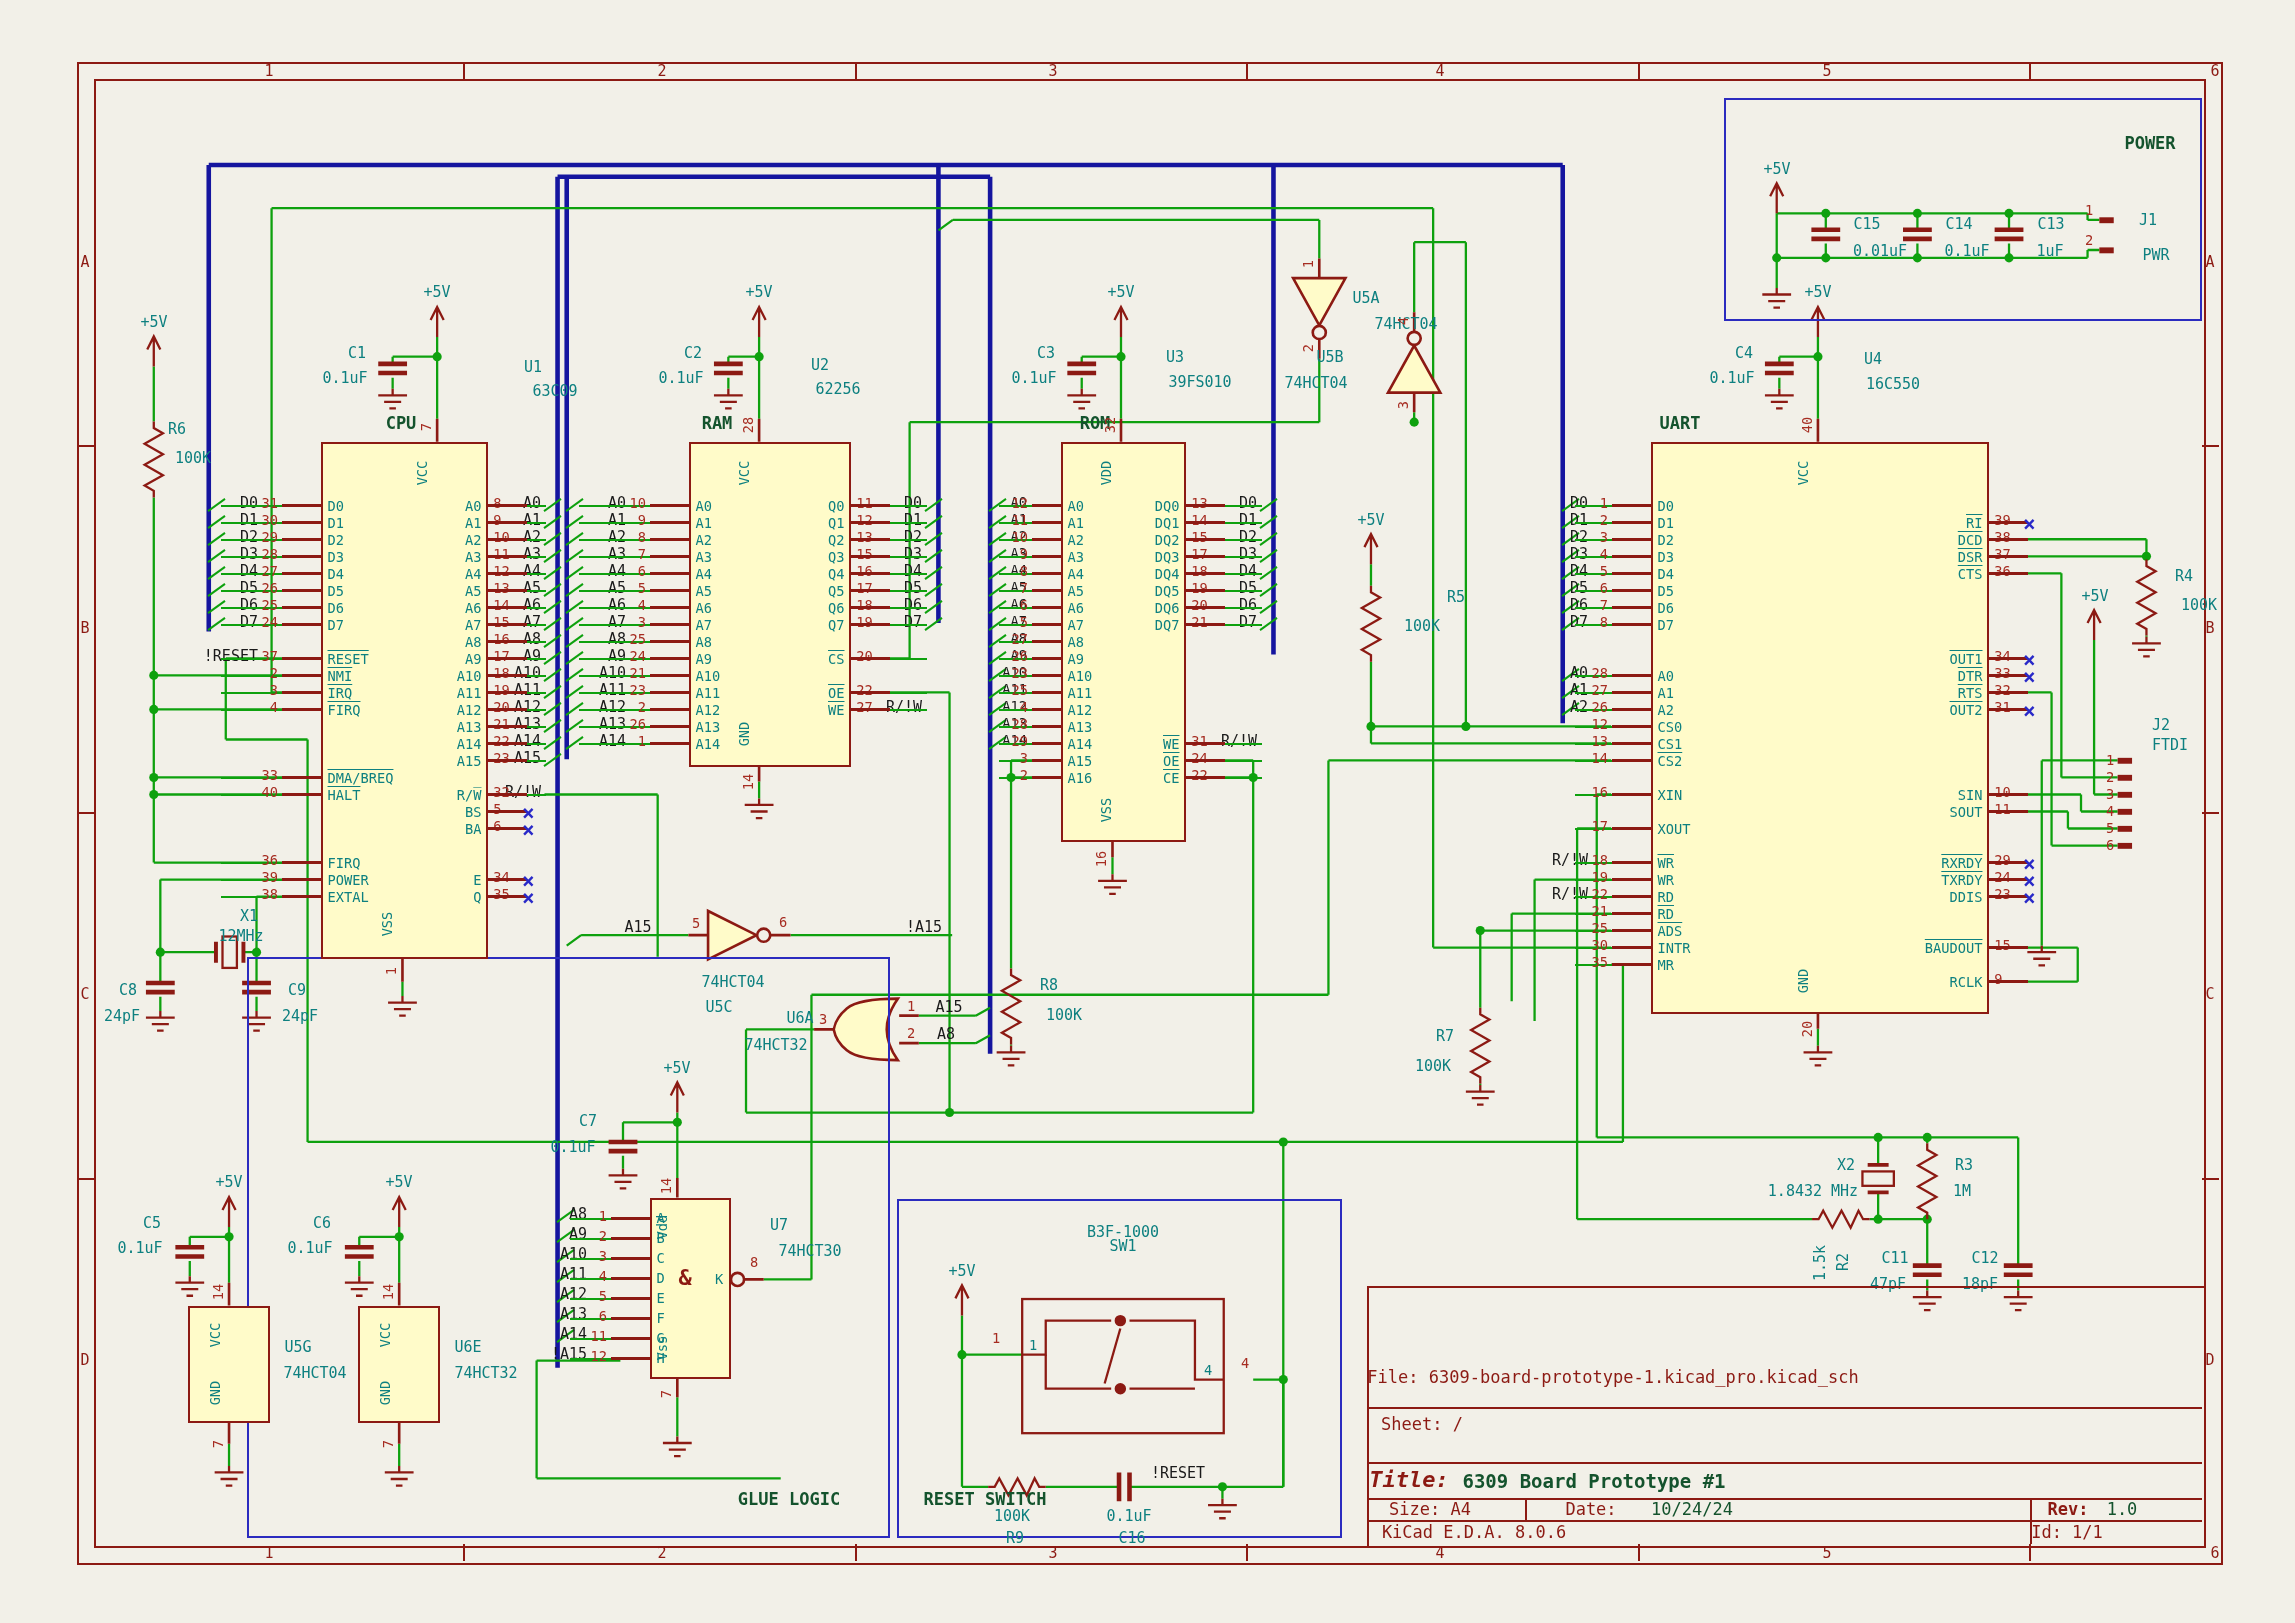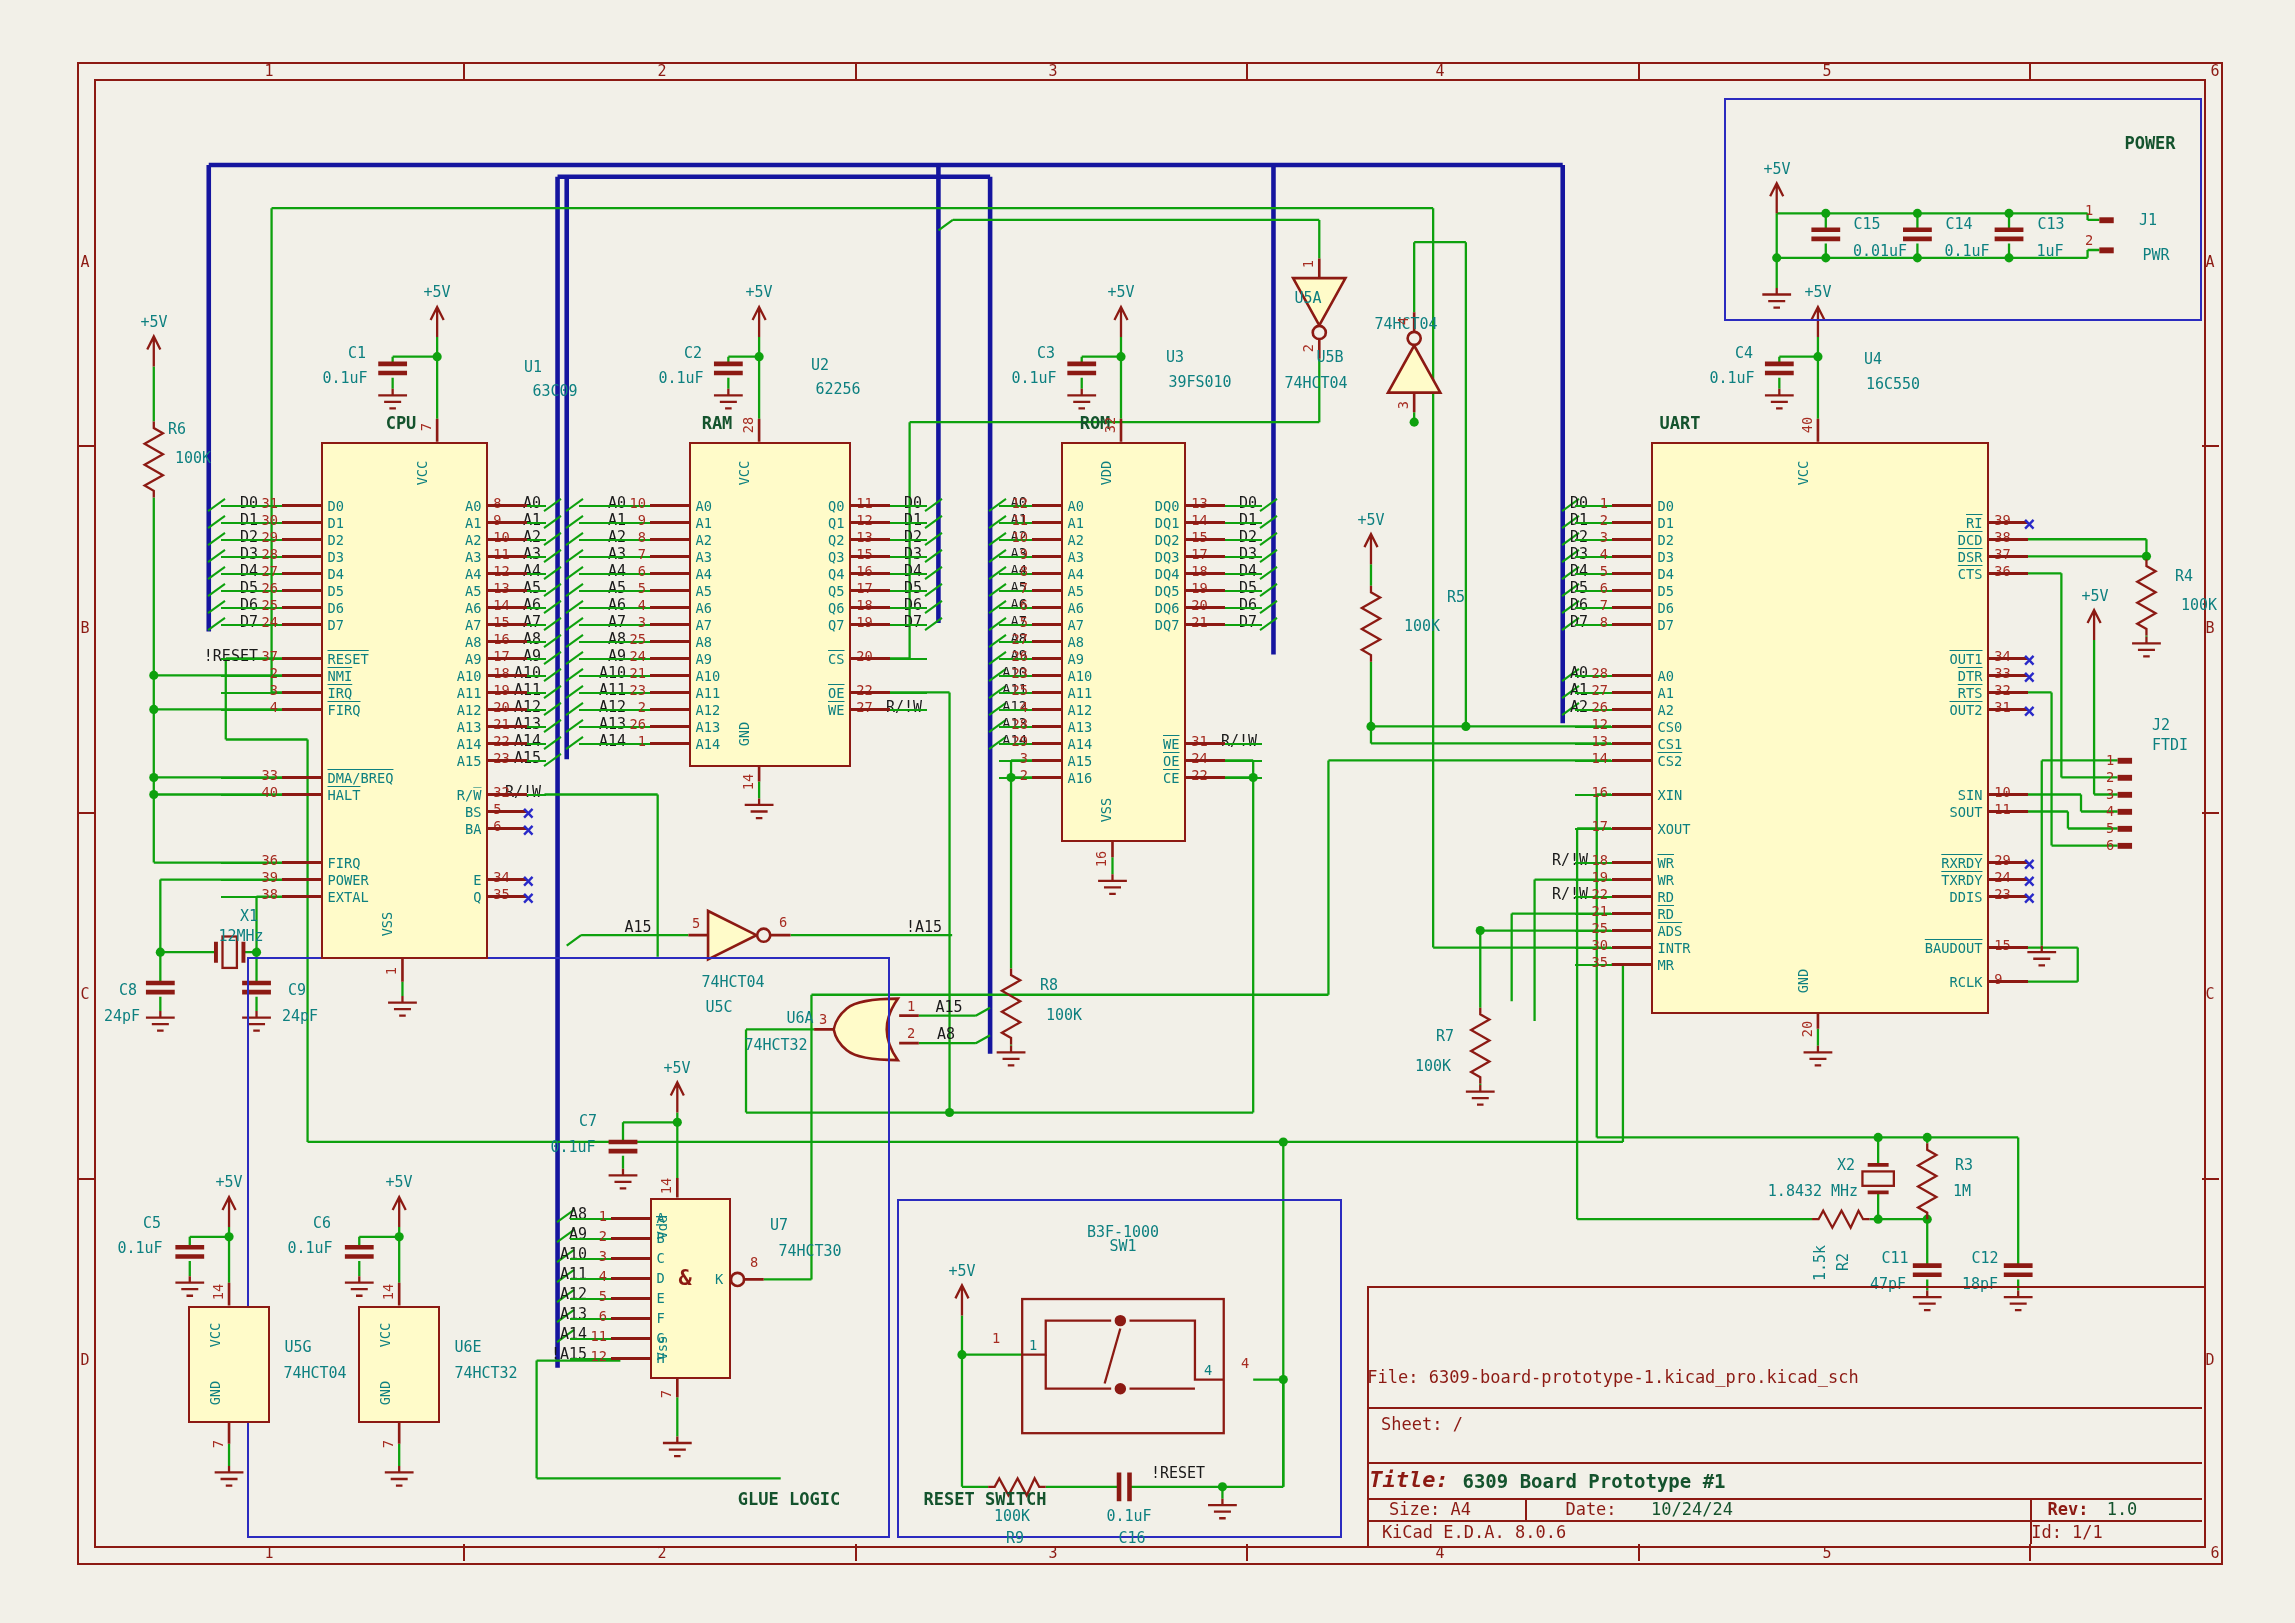--- a/index.html
+++ b/index.html
@@ -1537,21 +1537,21 @@
   <div class="t tl s23" style="left:322px;top:1223px">C6</div>
   <div class="t tl s23" style="left:310px;top:1248px">0.1uF</div>
   <div class="t tl s23" style="left:588px;top:1121px">C7</div>
   <div class="t tl s23" style="left:573px;top:1147px">0.1uF</div>
   <div class="t tl s23" style="left:298px;top:1347px">U5G</div>
   <div class="t tl s23" style="left:315px;top:1373px">74HCT04</div>
   <div class="t tl s23" style="left:468px;top:1347px">U6E</div>
   <div class="t tl s23" style="left:486px;top:1373px">74HCT32</div>
   <div class="t tl s23" style="left:779px;top:1225px">U7</div>
   <div class="t tl s23" style="left:810px;top:1251px">74HCT30</div>
-  <div class="t tl s23" style="left:1308px;top:298px">U5A</div>
+  <div class="t tl s23" style="left:1366px;top:298px">U5A</div>
   <div class="t tl s23" style="left:1406px;top:324px">74HCT04</div>
   <div class="t tl s23" style="left:1330px;top:357px">U5B</div>
   <div class="t tl s23" style="left:1316px;top:383px">74HCT04</div>
   <div class="t tl s23" style="left:733px;top:982px">74HCT04</div>
   <div class="t tl s23" style="left:719px;top:1007px">U5C</div>
   <div class="t tl s23" style="left:800px;top:1018px">U6A</div>
   <div class="t tl s23" style="left:776px;top:1045px">74HCT32</div>
   <div class="t tl s23" style="left:1846px;top:1165px">X2</div>
   <div class="t tl s23" style="left:1813px;top:1191px">1.8432 MHz</div>
   <div class="t tl s23" style="left:1964px;top:1165px">R3</div>

